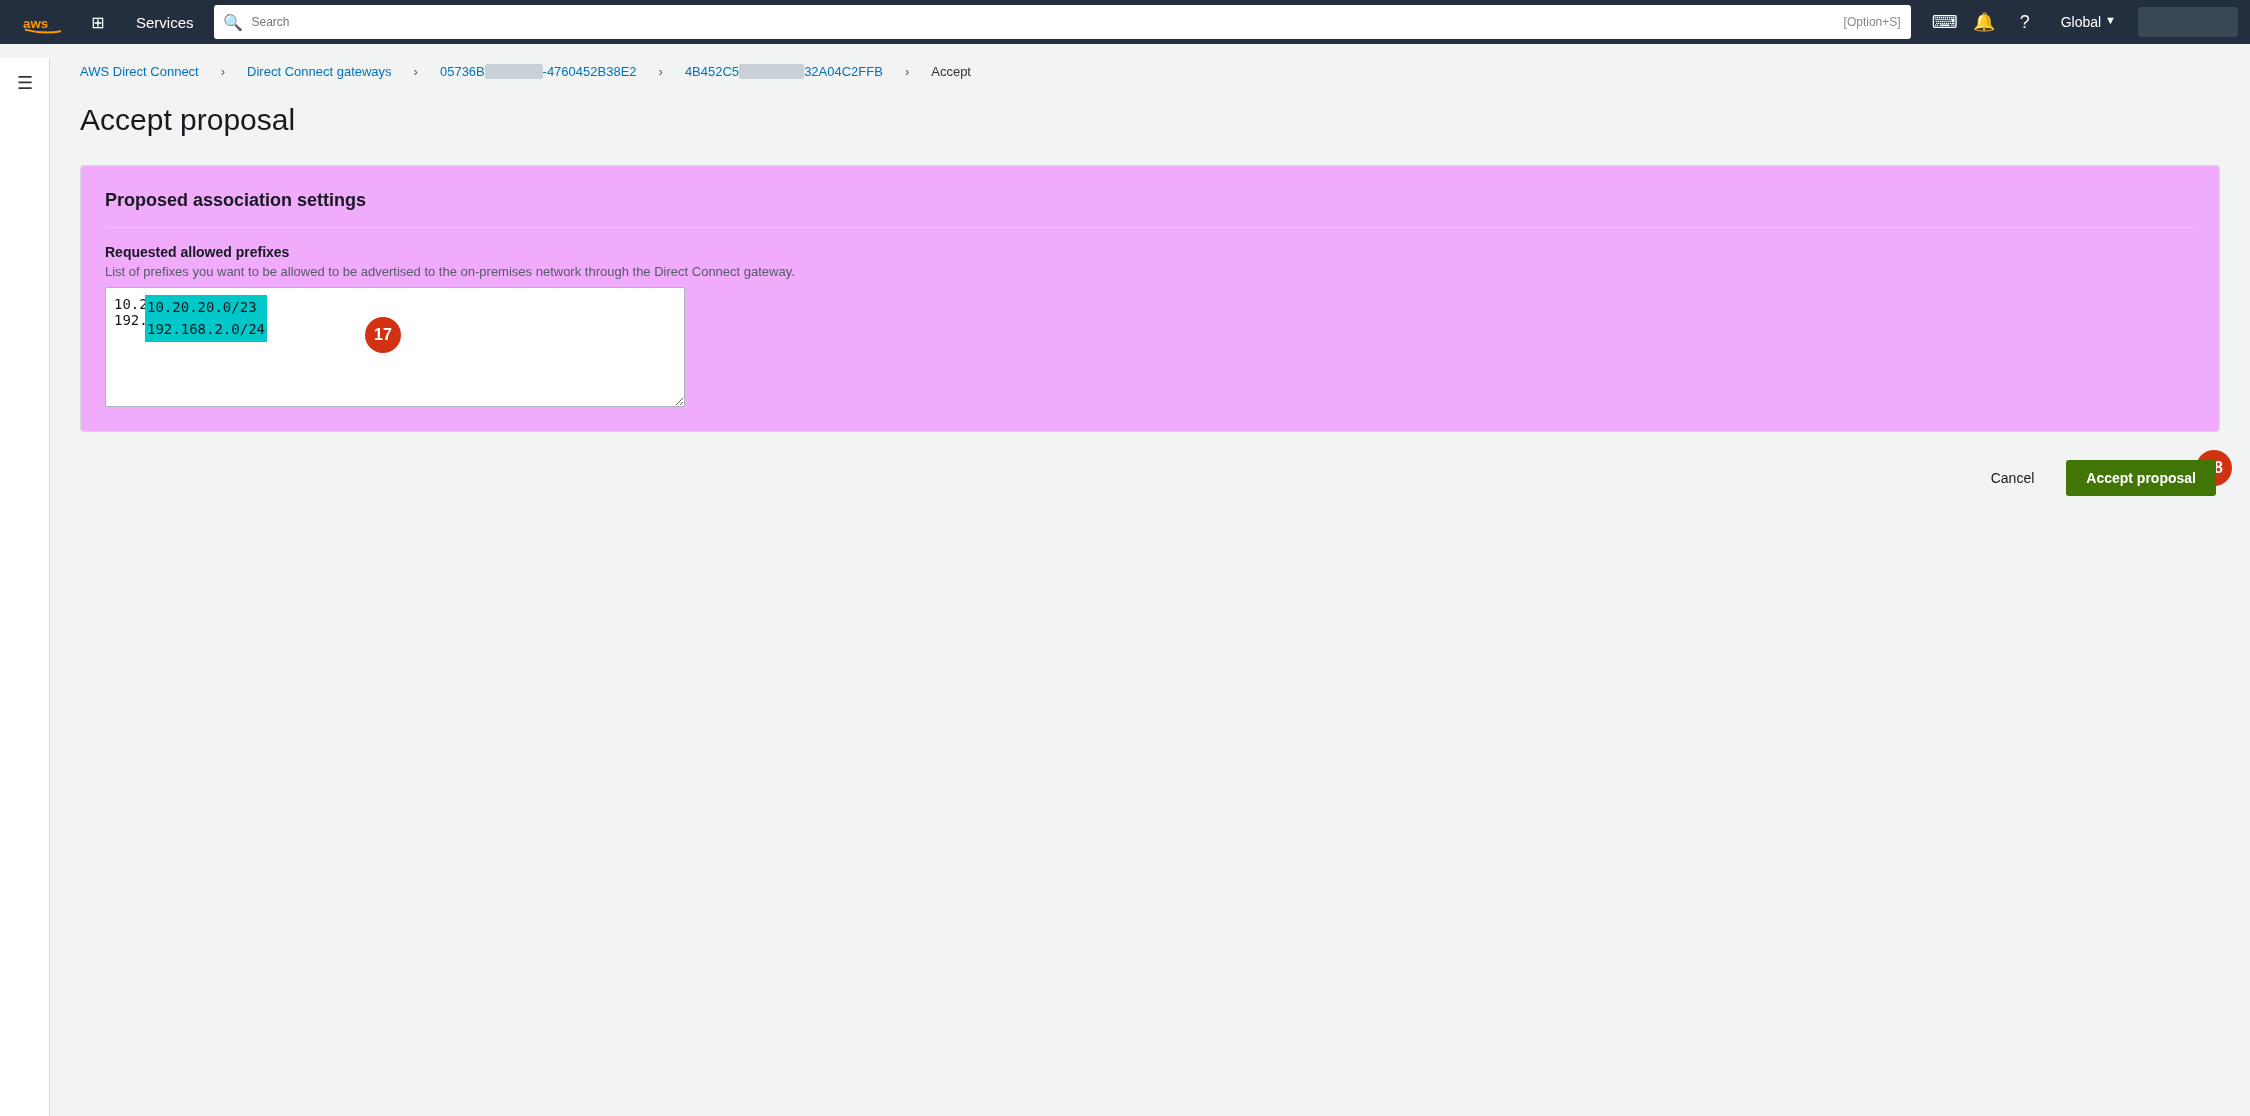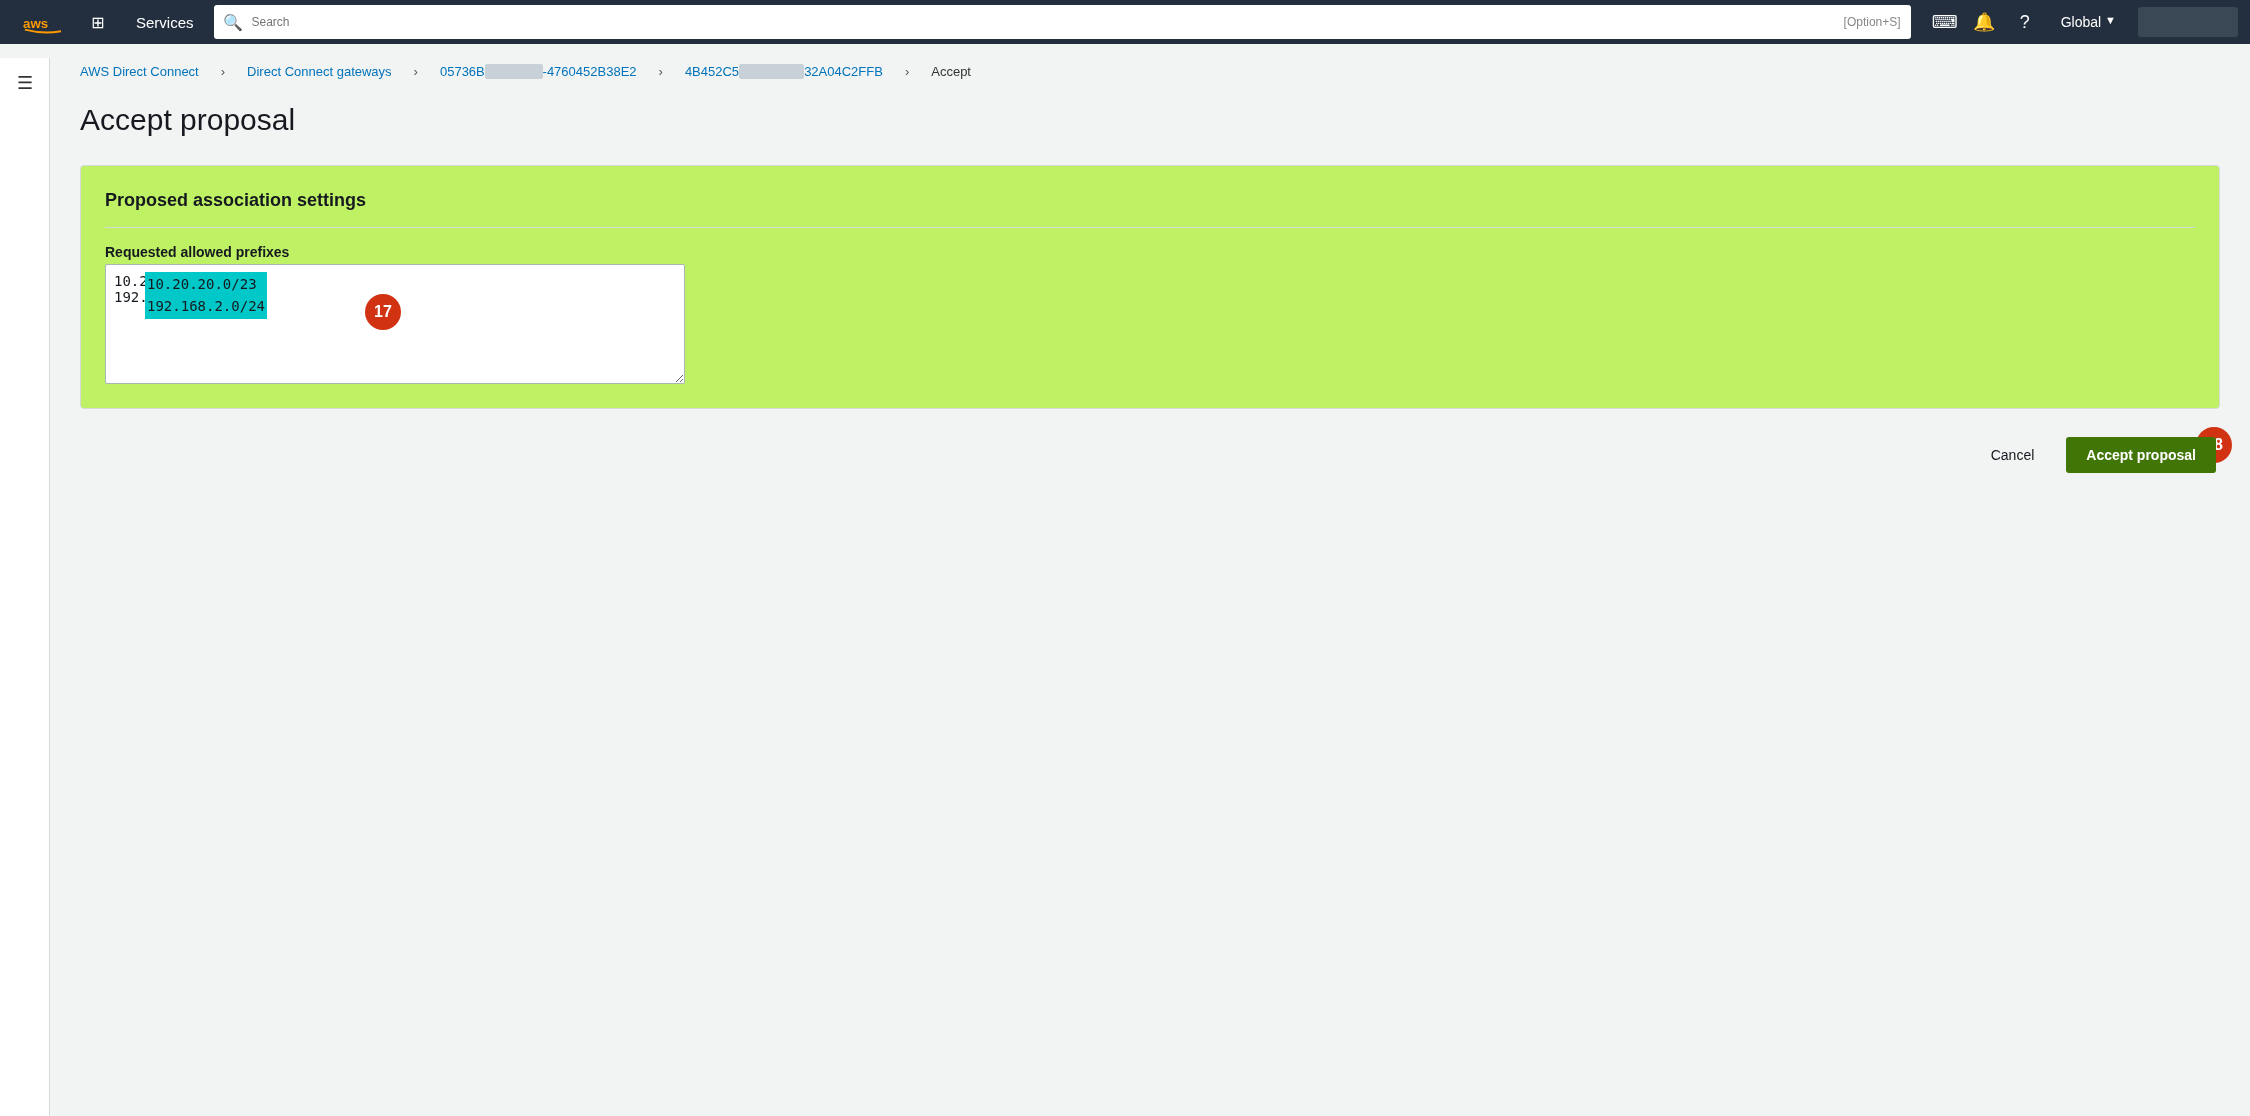--- a/index.html
+++ b/index.html
@@ -149,21 +149,21 @@
     
     .page-title {
       font-size: 30px;
       font-weight: 400;
       color: #16191f;
       margin-bottom: 28px;
     }
 
     
     .card {
-      background: #bef264;
+      background: #f0abfc;
       border: 1px solid #d5d9d9;
       border-radius: 4px;
       padding: 24px;
       margin-bottom: 28px;
     }
     .card-title {
       font-size: 18px;
       font-weight: 700;
       color: #16191f;
       margin-bottom: 16px;
@@ -338,20 +338,21 @@
     <span class="breadcrumb-current">Accept</span>
   </div>
 
   <h1 class="page-title">Accept proposal</h1>
 
   <div class="card">
     <div class="card-title">Proposed association settings</div>
 
     <div>
       <div class="field-label">Requested allowed prefixes</div>
+      <div class="field-desc">List of prefixes you want to be allowed to be advertised to the on-premises network through the Direct Connect gateway.</div>
 
       <div class="prefixes-textarea-wrapper">
         
         <div class="selected-text-highlight">10.20.20.0/23
 192.168.2.0/24</div>
         <textarea class="prefixes-textarea" style="">10.20.20.0/23
 192.168.2.0/24</textarea>
         
         <span class="badge badge-17">17</span>
       </div>

